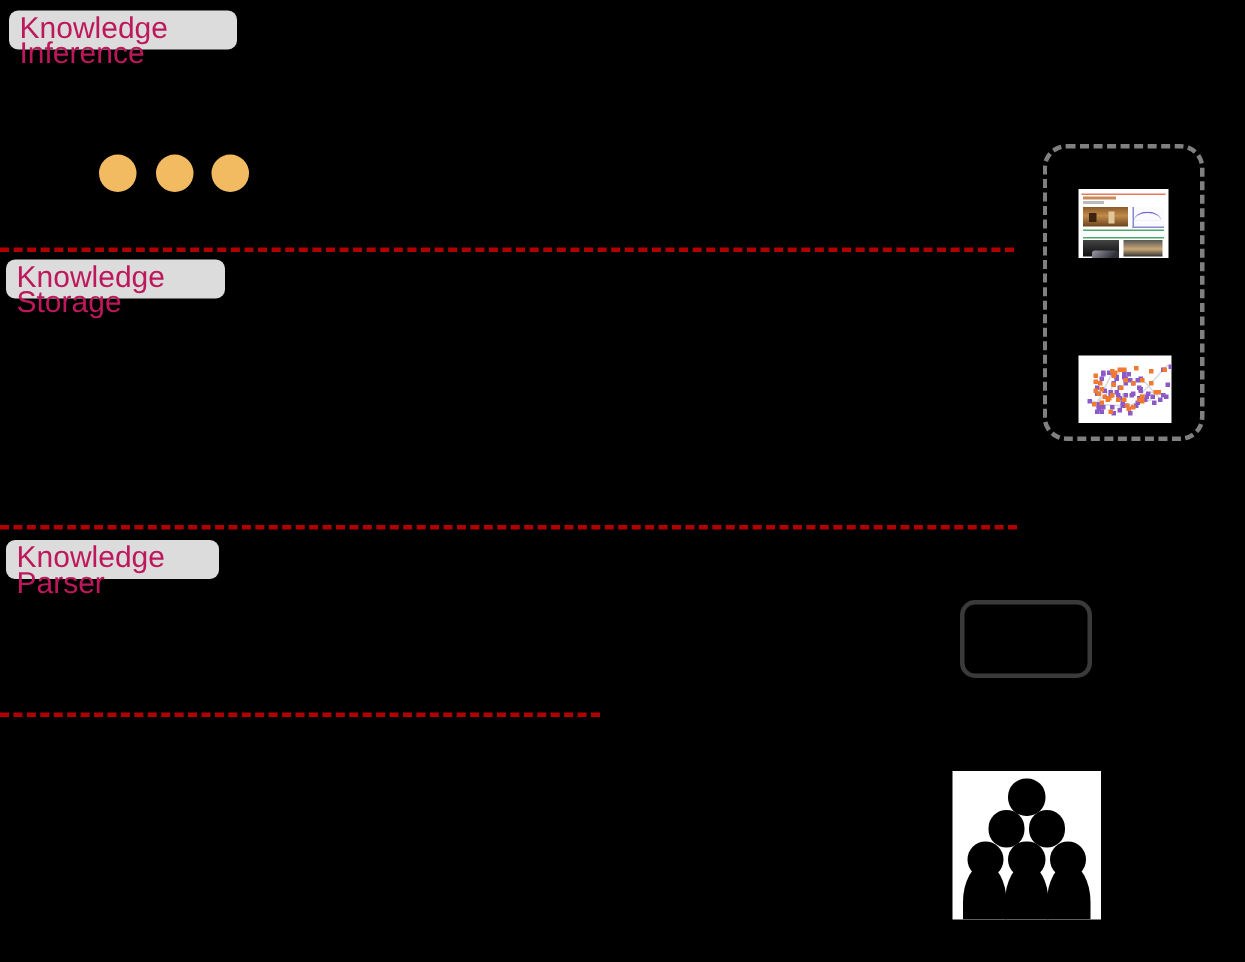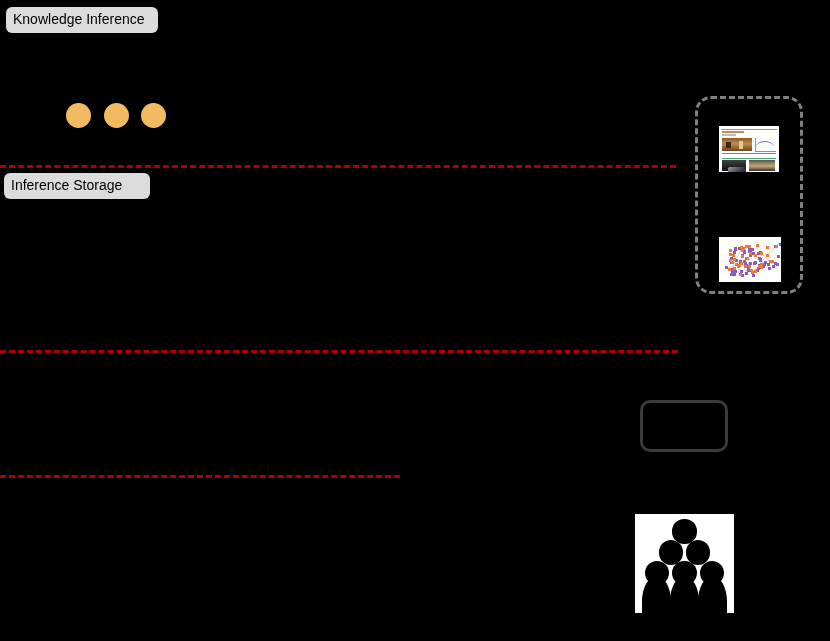--- a/index.html
+++ b/index.html
@@ -16,23 +16,23 @@
     width: 830px;
     height: 641px;
     background: #000000;
     overflow: hidden;
   }
 
   
   .layer-label {
     position: absolute;
     background: #dcdcdc;
-    color: #000000;
+    color: #be185d;
     border-radius: 6px;
-    font-size: 14px;
+    font-size: 20px;
     line-height: 17px;
     padding: 4px 8px 4px 7px;
     white-space: pre-line;
     box-sizing: border-box;
   }
 
   
   .divider {
     position: absolute;
     height: 0;
@@ -179,22 +179,23 @@
 <body>
 
 <div id="canvas">
 
   <div class="divider" style="left:0px; top:165px; width:676px;"></div>
   <div class="divider" style="left:0px; top:350px; width:678px;"></div>
   <div class="divider" style="left:0px; top:475px; width:400px;"></div>
 
   <div class="layer-label" style="left:6px; top:7px; width:152px; height:26px;">Knowledge Inference</div>
 
-  <div class="layer-label" style="left:4px; top:173px; width:146px; height:26px;">Inference Storage</div>
-
+  <div class="layer-label" style="left:4px; top:173px; width:146px; height:26px;">Knowledge Storage</div>
+
+  <div class="layer-label" style="left:4px; top:360px; width:142px; height:26px;">Knowledge Parser</div>
 
 
   <div class="dot" style="left:66px; top:103px;"></div>
   <div class="dot" style="left:104px; top:103px;"></div>
   <div class="dot" style="left:141px; top:103px;"></div>
 
   <div class="storage-container" style="left:695px; top:96px; width:108px; height:198px;">
 
     <div class="doc-thumb" style="left:21px; top:27px; width:60px; height:46px;">
       <div class="doc-topline"></div>

